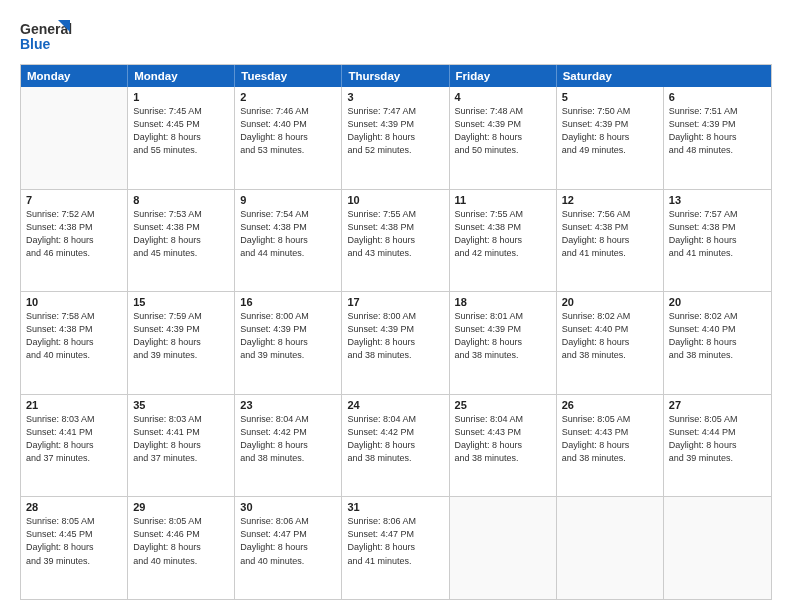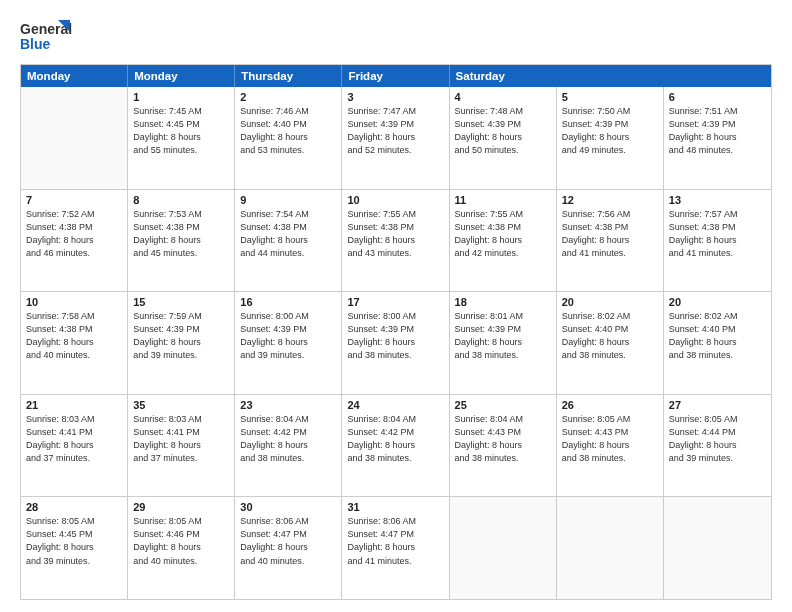--- a/index.html
+++ b/index.html
@@ -114,20 +114,21 @@
     <div class="title-block">
       <h1></h1>
       <h2></h2>
     </div>
   </div>
 
   <div class="calendar">
     <div class="cal-header">
     <div class="cal-header-cell">Monday</div>
         <div class="cal-header-cell">Monday</div>
+        <div class="cal-header-cell">Tuesday</div>
         <div class="cal-header-cell">Thursday</div>
         <div class="cal-header-cell">Friday</div>
         <div class="cal-header-cell">Saturday</div>
       </div>
     <div class="cal-body">
     <div class="cal-row">
           <div class="cal-cell empty"></div>
           <div class="cal-cell">
             <span class="day-num">1</span>
             <div class="cell-text" style="white-space: pre-line;">Sunrise: 7:45 AM

